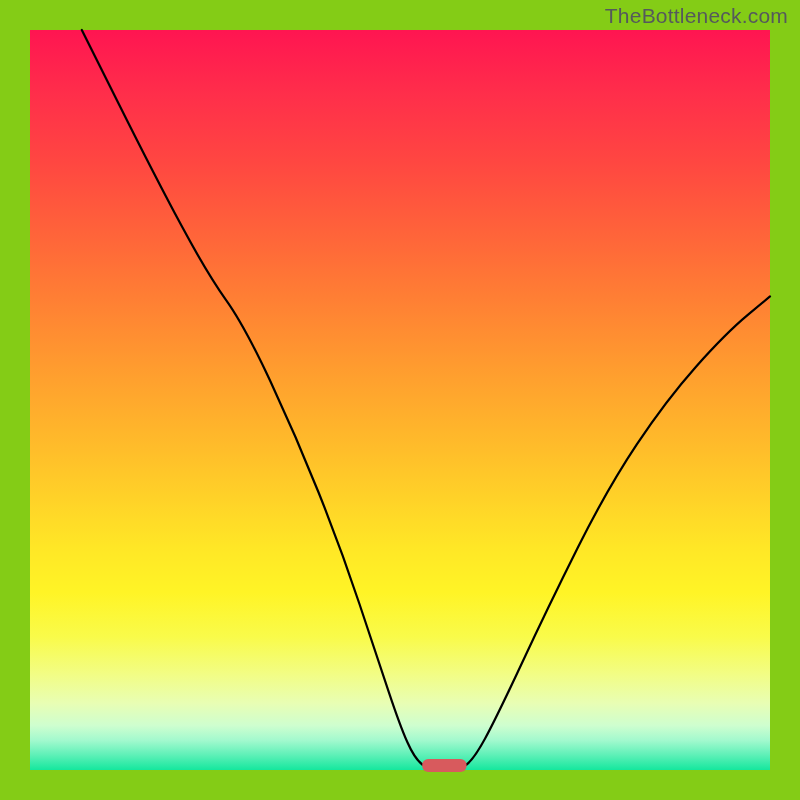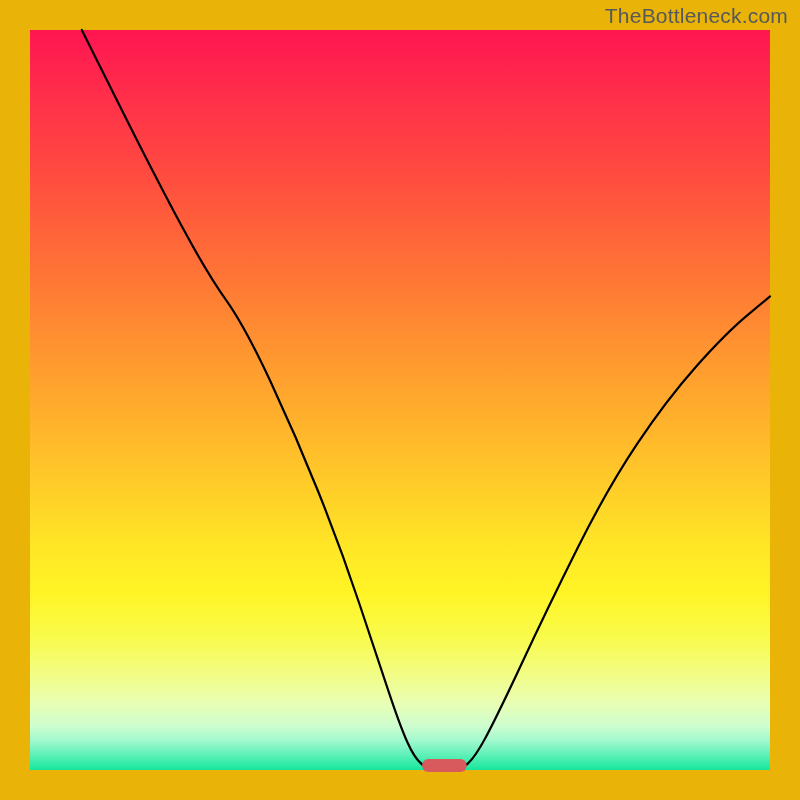--- a/index.html
+++ b/index.html
@@ -9,21 +9,21 @@
     height: 800px;
     background: #000;
     overflow: hidden;
   }
   .frame {
     position: absolute;
     top: 0;
     left: 0;
     width: 800px;
     height: 800px;
-    background: #eab308;
+    background: #84cc16;
   }
   .watermark {
     position: absolute;
     top: 4px;
     right: 12px;
     font-family: Arial, Helvetica, sans-serif;
     font-size: 21px;
     color: #55595c;
     letter-spacing: 0.2px;
     font-weight: 500;

